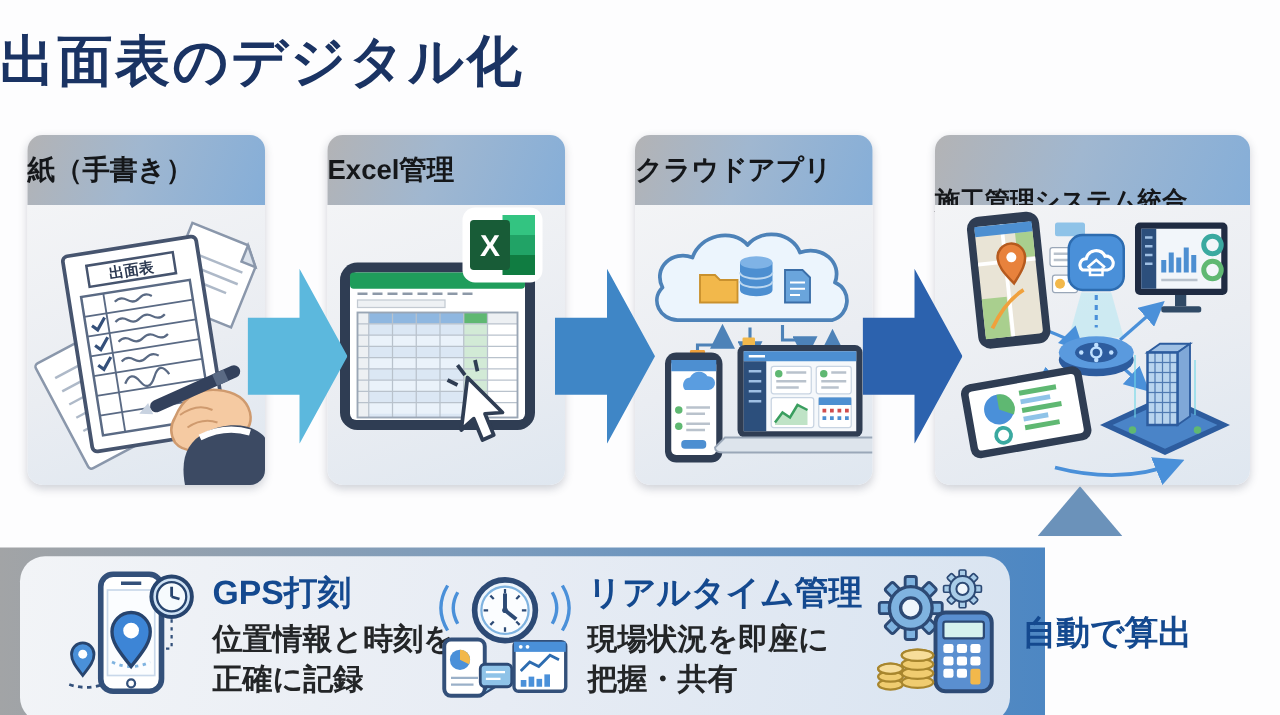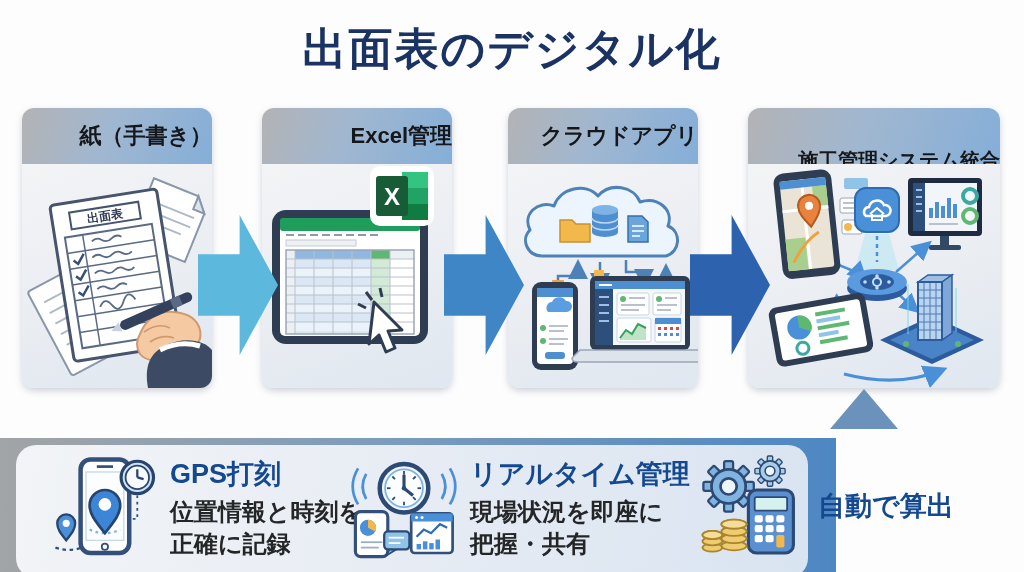--- a/index.html
+++ b/index.html
@@ -1,27 +1,27 @@
 <!DOCTYPE html>
 <html><head>
 <meta charset="utf-8">
 <style>
   html,body{margin:0;padding:0;background:#ffffff;}
   .page{position:relative;width:1024px;height:572px;overflow:hidden;
         background:#fdfdfe;font-family:"Liberation Sans",sans-serif;}
-  .main-title{position:absolute;left:0;top:20px;width:100%;text-align:center;
+  .main-title{position:absolute;left:0;top:20px;width:100%;text-align:left;
         font-size:44px;font-weight:800;color:#1a3363;letter-spacing:2px;margin:0;}
   
   .stage{position:absolute;top:108px;height:280px;z-index:2;border-radius:12px;
         box-shadow:0 3px 7px rgba(50,60,80,.22);}
   .s1{left:22px;width:190px;}
   .s2{left:262px;width:190px;}
   .s3{left:508px;width:190px;}
   .s4{left:748px;width:252px;}
-  .stage-header{height:56px;border-radius:12px 12px 0 0;display:flex;align-items:center;justify-content:flex-end;
+  .stage-header{height:56px;border-radius:12px 12px 0 0;display:flex;align-items:center;justify-content:flex-start;
         background:linear-gradient(110deg,#b3b3b5 0%,#a0b7d0 45%,#85aed8 100%);}
   .stage-label{font-size:22px;font-weight:700;color:#15171a;white-space:nowrap;}
   .s4 .stage-label{font-size:20px;margin-top:48px;}
   .stage-body{position:relative;height:224px;border-radius:0 0 12px 12px;overflow:hidden;
         background:linear-gradient(160deg,#f3f4f6 0%,#eaedf2 55%,#dfe7f0 100%);}
   .stage-body svg{position:absolute;left:0;top:0;width:100%;height:100%;}
   
   .flow-arrow{position:absolute;top:215px;width:80px;height:140px;z-index:5;
         clip-path:polygon(0 28%,52% 28%,52% 0,100% 50%,52% 100%,52% 72%,0 72%);}
   .a1{left:198px;background:#5cb8dd;}

